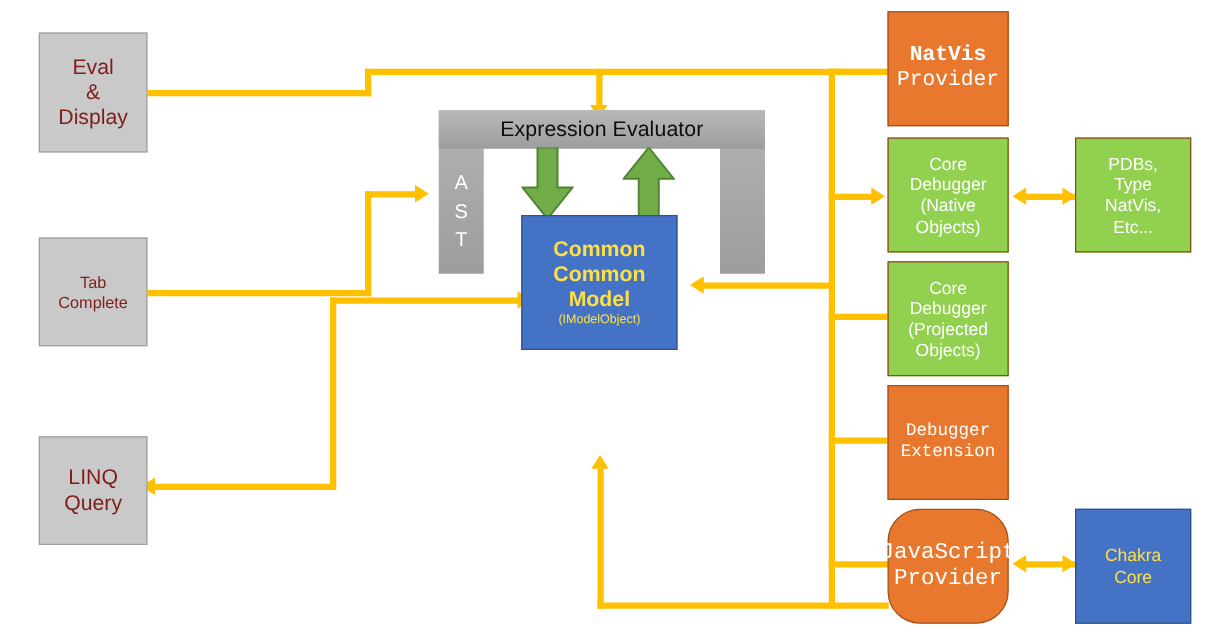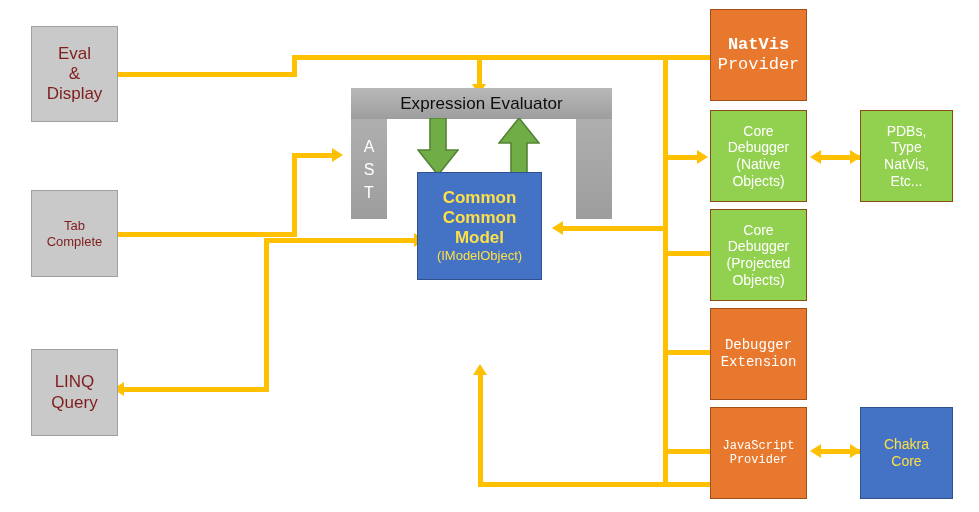--- a/index.html
+++ b/index.html
@@ -38,21 +38,21 @@
   .ah-r{border-top:7px solid transparent;border-bottom:7px solid transparent;border-left:11px solid #ffc000;}
   .ah-l{border-top:7px solid transparent;border-bottom:7px solid transparent;border-right:11px solid #ffc000;}
   .ah-d{border-left:7px solid transparent;border-right:7px solid transparent;border-top:11px solid #ffc000;}
   .ah-u{border-left:7px solid transparent;border-right:7px solid transparent;border-bottom:11px solid #ffc000;}
 
   
   .garrow{position:absolute;}
   .garrow svg{display:block;}
 
   .t-b{font-weight:bold;}
-  .sm{font-size:13px;}
+  .sm{font-size:10px;}
   .lg{font-size:17px;}
   .xl{font-size:19px;}
 </style>
 </head>
 <body>
 
 <div id="stage">
 
   <div class="w" style="left:118px;top:72px;width:179px;height:5px;"></div>
   <div class="w" style="left:292px;top:55px;width:5px;height:22px;"></div>
@@ -166,21 +166,21 @@
     <span>Debugger</span>
     <span>(Projected</span>
     <span>Objects)</span>
   </div>
 
   <div class="box orange" style="left:710px;top:308px;width:97px;height:92px;font-size:14px;">
     <span>Debugger</span>
     <span>Extension</span>
   </div>
 
-  <div class="box orange" style="left:710px;top:407px;width:97px;height:92px;font-size:12px;">
+  <div class="box orange" style="left:710px;top:407px;width:97px;height:92px;font-size:18px;border-radius:26px;">
     <span>JavaScript</span>
     <span>Provider</span>
   </div>
 
   <div class="box green" style="left:860px;top:110px;width:93px;height:92px;font-size:14px;">
     <span>PDBs,</span>
     <span>Type</span>
     <span>NatVis,</span>
     <span>Etc...</span>
   </div>

